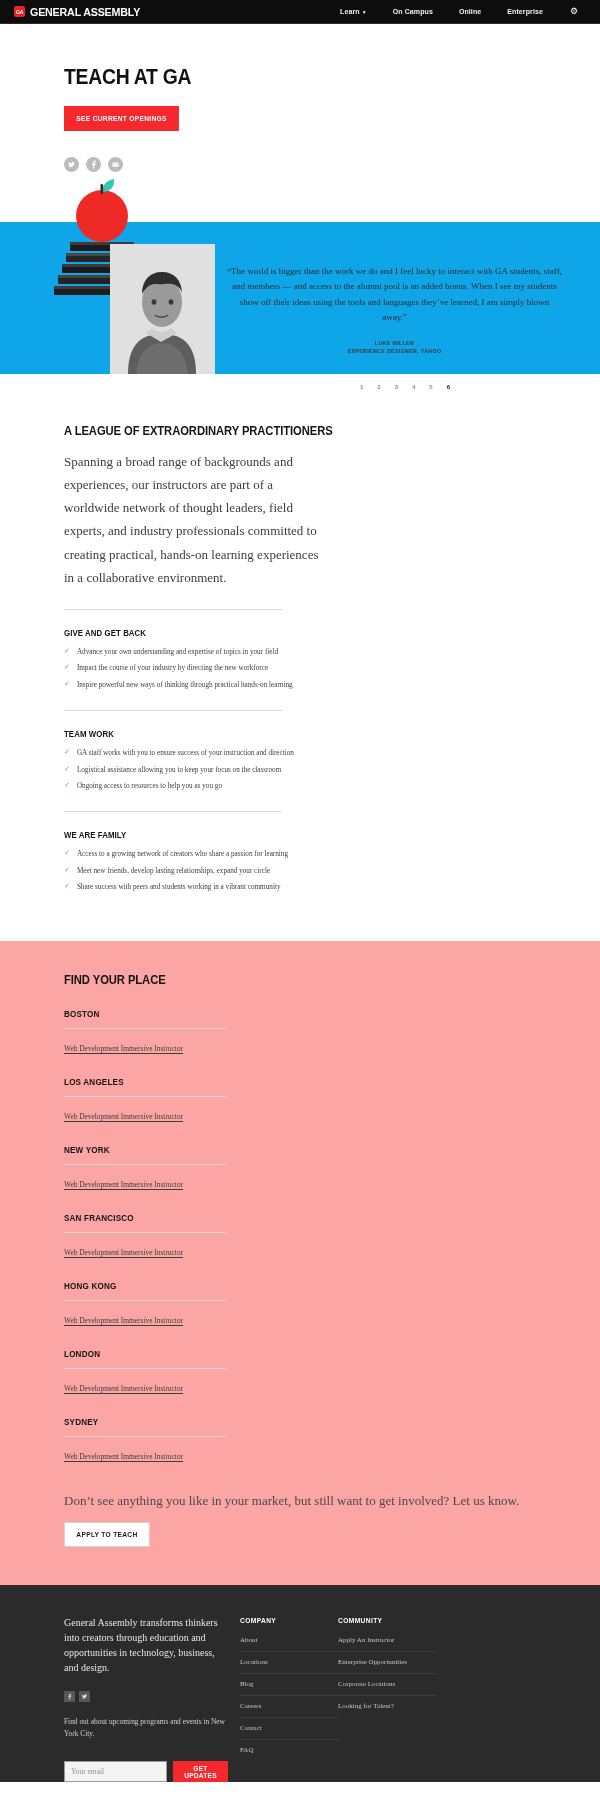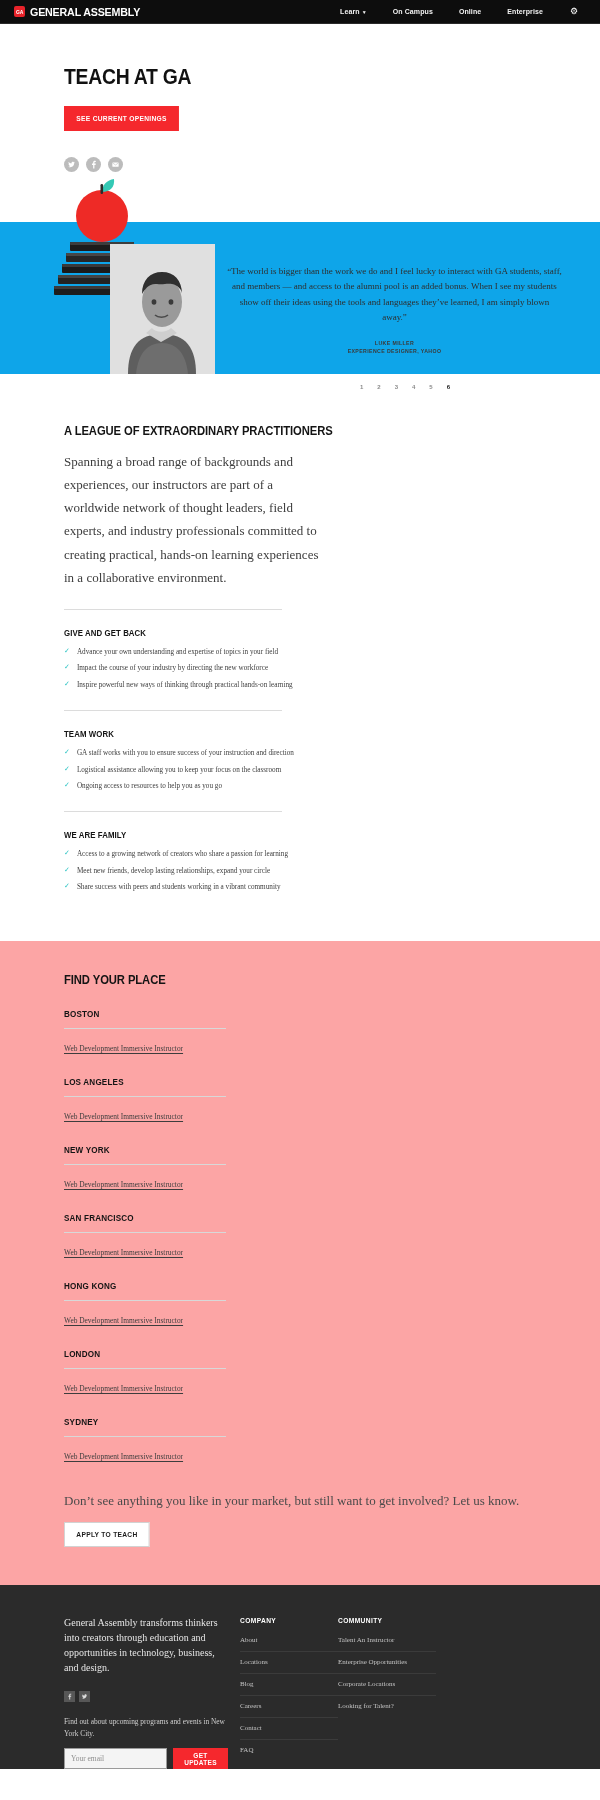--- a/index.html
+++ b/index.html
@@ -137,21 +137,21 @@
   .foot-left{width:176px;padding-right:12px;}
   .foot-lead{
     font-size:10px;line-height:1.5;color:#e6e6e6;margin-bottom:16px;
   }
   .foot-soc{display:flex;gap:4px;margin-bottom:14px;}
   .fs{
     width:11px;height:11px;background:#575757;display:flex;
     align-items:center;justify-content:center;cursor:pointer;
   }
   .fs svg{display:block;}
-  .foot-sub{font-size:7.4px;line-height:1.6;color:#cfcfcf;margin-bottom:9px;}
+  .foot-sub{font-size:7.4px;line-height:1.6;color:#cfcfcf;margin-bottom:22px;}
   .signup{display:flex;gap:6px;align-items:stretch;}
   .email-in{
     background:#f4f4f4;border:1px solid #9a9a9a;width:103px;height:21px;
     font-family:"Liberation Serif",serif;font-size:7.5px;color:#555;padding:0 6px;
   }
   .email-in::placeholder{color:#8e8e8e;}
   .btn-get{
     background:#f5282d;color:#fff;border:none;height:21px;padding:0 11px;
     font-family:"Liberation Sans",sans-serif;font-weight:bold;font-size:6.5px;
     letter-spacing:.3px;cursor:pointer;
@@ -387,21 +387,21 @@
         <div class="col-link">Locations</div>
         <div class="col-link">Blog</div>
         <div class="col-link">Careers</div>
         <div class="col-link">Contact</div>
         <div class="col-link">FAQ</div>
 
       </div>
 
       <div class="foot-col second">
         <div class="col-h">COMMUNITY</div>
-        <div class="col-link">Talent An Instructor</div>
+        <div class="col-link">Apply An Instructor</div>
         <div class="col-link">Enterprise Opportunities</div>
         <div class="col-link">Corporate Locations</div>
         <div class="col-link">Looking for Talent?</div>
       </div>
     </div>
 
   </div>
 
 </div>
 

